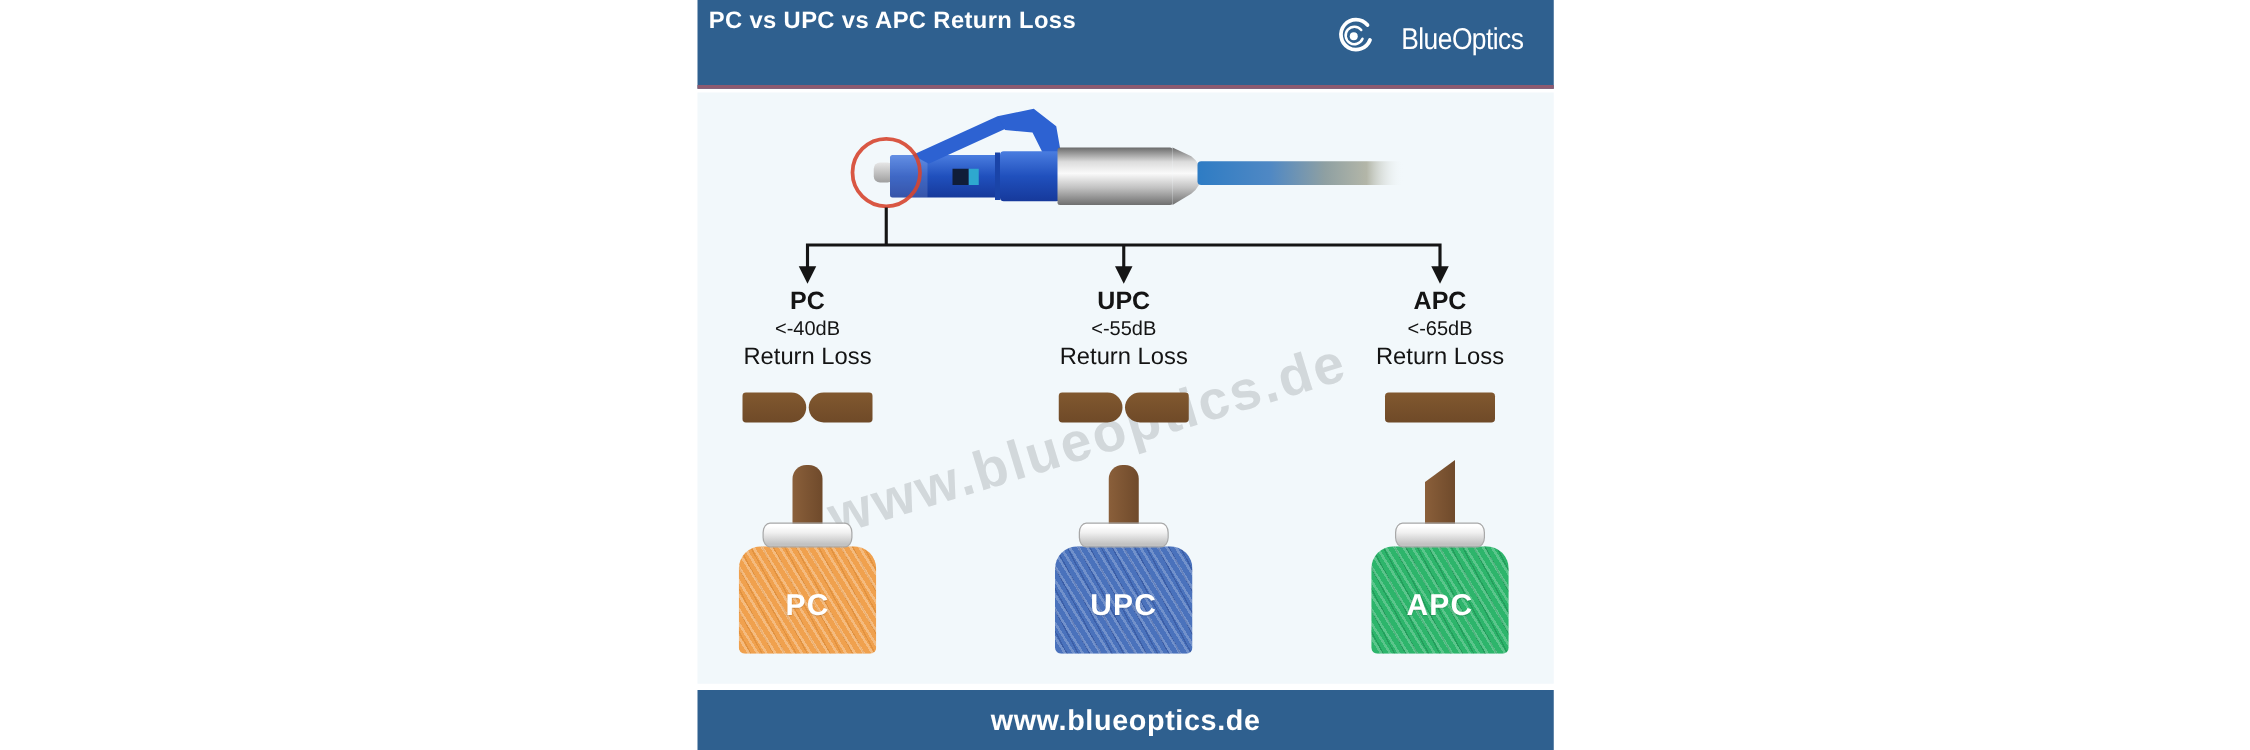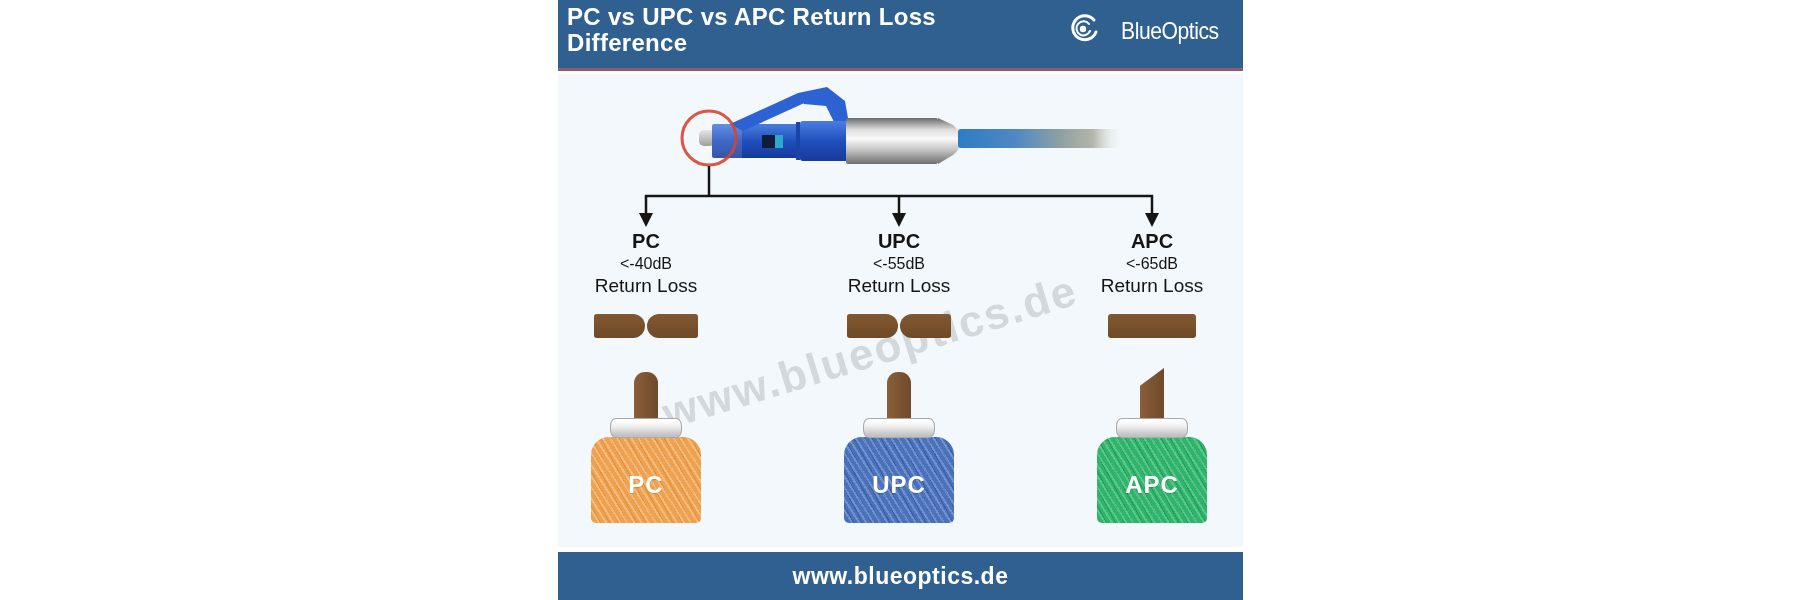--- a/index.html
+++ b/index.html
@@ -7,21 +7,21 @@
     position:relative; width:1800px; height:600px; overflow:hidden;
     font-family:"Liberation Sans", sans-serif; background:#ffffff;
   }
 
   
   .header {
     position:absolute; left:558px; top:0; width:685px; height:71px;
     background:#2f608f; border-bottom:3px solid #8d5a70; box-sizing:border-box;
   }
   .header-title { position:absolute; left:9px; top:4px; color:#ffffff;
-    font-size:24px; font-weight:bold; line-height:26px; letter-spacing:0.3px; }
+    font-size:19px; font-weight:bold; line-height:26px; letter-spacing:0.3px; }
   .logo { position:absolute; right:11px; top:13px; display:flex; align-items:center; gap:20px; }
   .logo-text { color:#ffffff; font-size:24px; font-weight:500;
     transform:scaleX(0.88); transform-origin:left center; letter-spacing:-0.5px; }
 
   
   .content-bg {
     position:absolute; left:558px; top:74px; width:685px; height:473px;
     background:#f2f8fb;
   }
   .watermark {
@@ -81,21 +81,20 @@
   .footer-url { color:#ffffff; font-size:23px; font-weight:bold; letter-spacing:0.5px; }
 </style>
 </head>
 <body>
 
 <div class="canvas">
 
   <div class="header">
     <div class="header-title">
       <div>PC vs UPC vs APC Return Loss</div>
-      <div>Difference</div>
     </div>
     <div class="logo">
       <span>
         <svg width="32" height="32" viewBox="0 0 32 32">
           <path d="M25 7 A12 12 0 1 0 27 19" fill="none" stroke="#ffffff" stroke-width="3" stroke-linecap="round"></path>
           <path d="M20 11 A7 7 0 1 0 21 18" fill="none" stroke="#ffffff" stroke-width="2" stroke-linecap="round"></path>
           <circle cx="14" cy="16" r="3.2" fill="#ffffff"></circle>
         </svg>
       </span>
       <span class="logo-text">BlueOptics</span>

